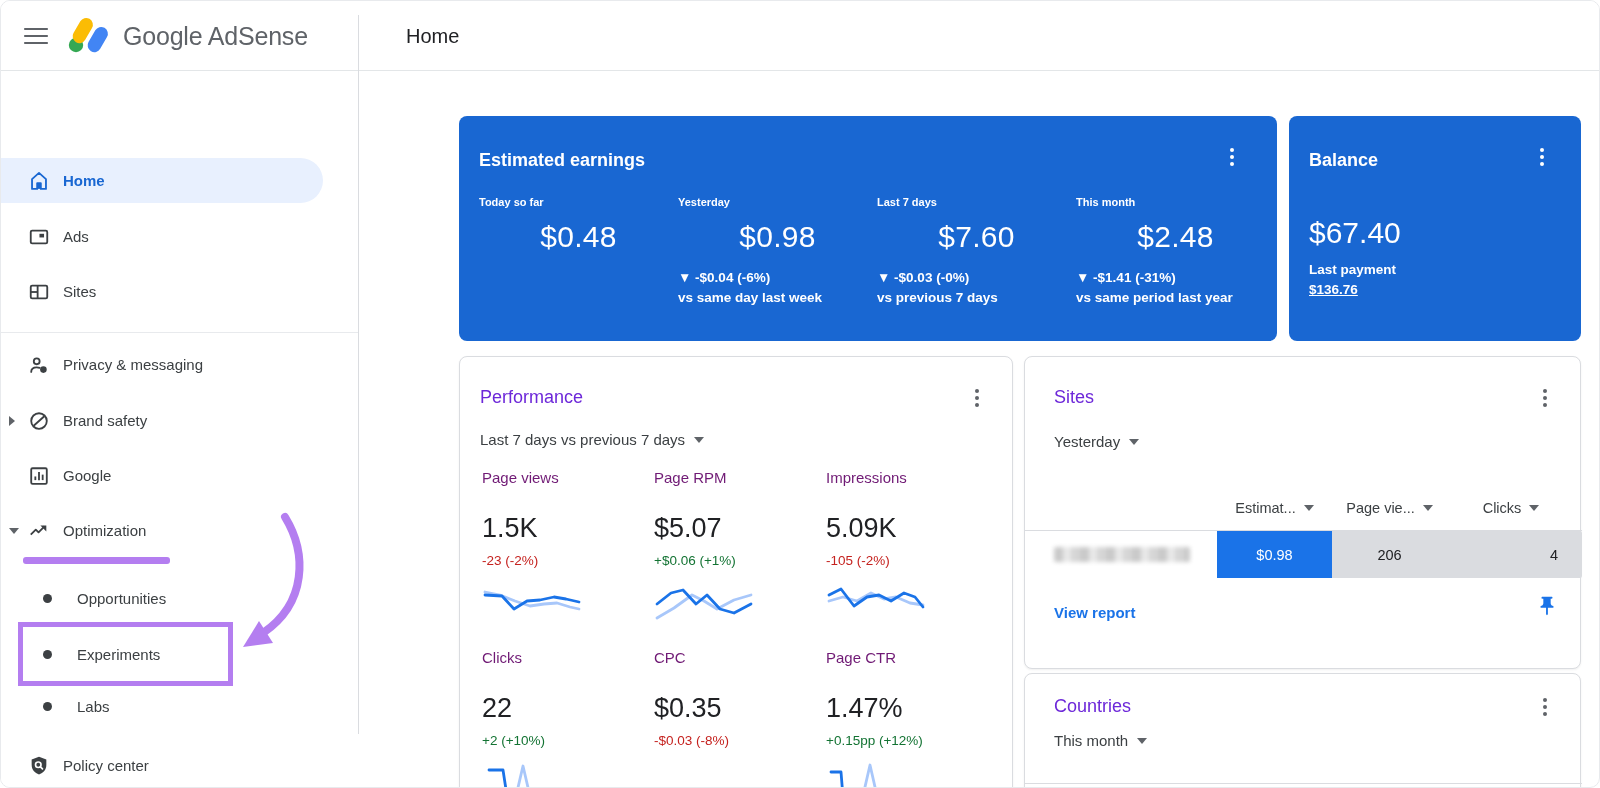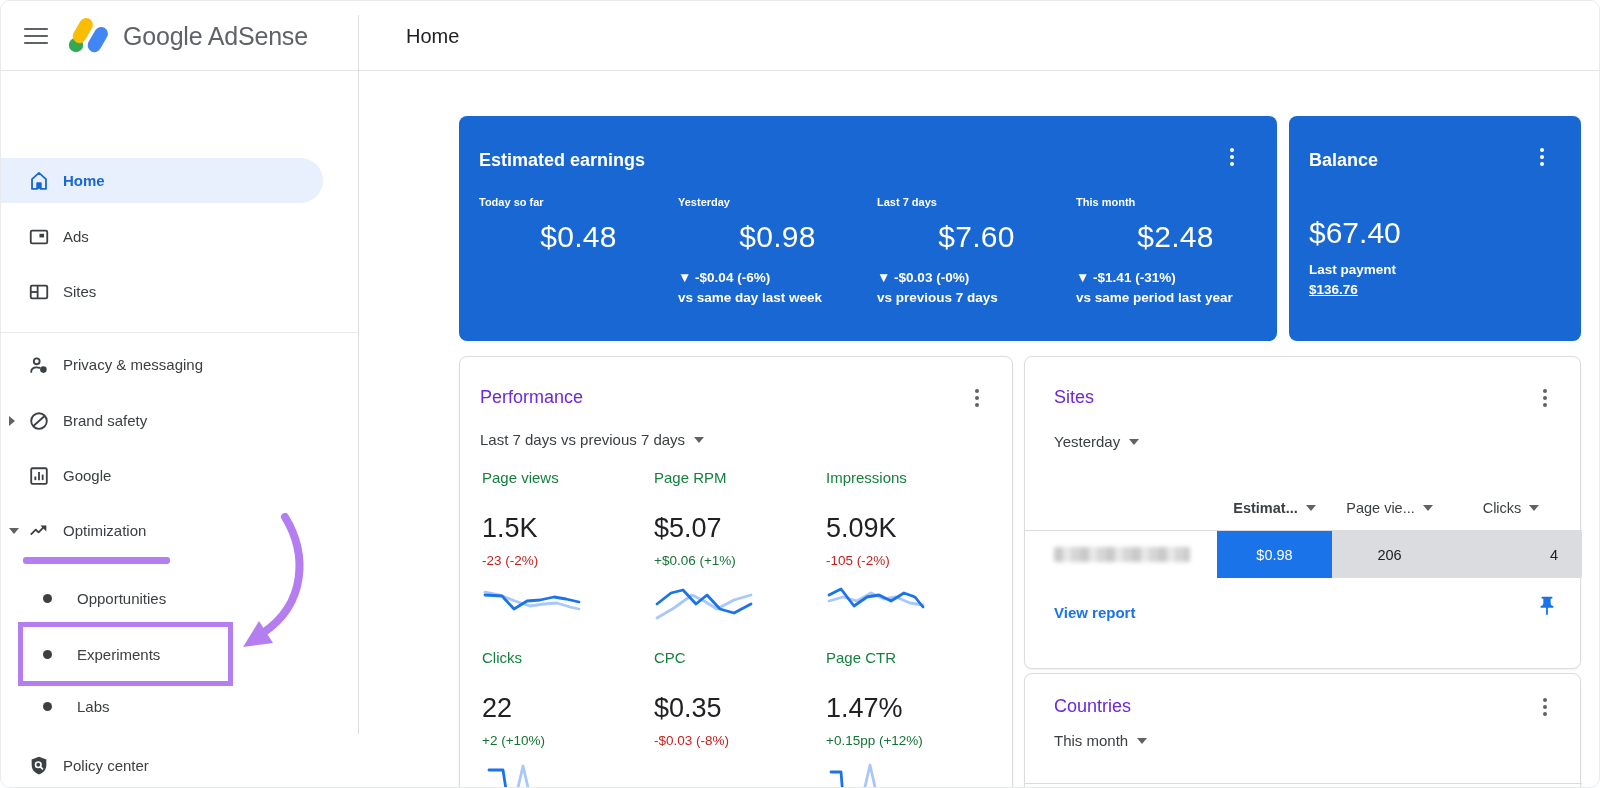--- a/index.html
+++ b/index.html
@@ -68,21 +68,21 @@
   .performance-card { left:458px; top:355px; width:554px; height:620px; }
   .white-title { position:absolute; left:20px; top:30px; font-size:18px; color:#6d28d9; }
   .range-row { position:absolute; left:20px; top:74px; display:flex; align-items:center; gap:9px;
     font-size:15px; color:#3c4043; cursor:pointer; }
   .caret-down { width:0; height:0; border-left:5px solid transparent; border-right:5px solid transparent;
     border-top:6px solid #5f6368; }
   .metric-row { position:absolute; left:22px; display:flex; }
   .metric-row.r1 { top:112px; }
   .metric-row.r2 { top:292px; }
   .metric { width:172px; }
-  .metric .lab { font-size:15px; color:#15803d; }
+  .metric .lab { font-size:15px; color:#701a75; }
   .metric .val { font-size:27px; color:#202124; margin-top:27px; }
   .metric .delta { font-size:13.5px; margin-top:9px; }
   .delta.neg { color:#c5221f; }
   .delta.pos { color:#137333; }
   .spark { margin-top:14px; display:block; }
 
   .sites-card { left:1023px; top:355px; width:557px; height:313px; }
   .range-row.sites-range { top:76px; left:29px; }
   .sites-thead { position:absolute; left:0; top:128px; width:557px; height:45px; }
   .sites-th { position:absolute; top:0; height:45px; display:flex; align-items:center; justify-content:center;
@@ -371,21 +371,21 @@
           <circle cx="2" cy="9" r="2" fill="#5f6368"></circle>
           <circle cx="2" cy="16" r="2" fill="#5f6368"></circle>
         </svg>
     </div>
     <div class="range-row sites-range">
       <span>Yesterday</span>
       <span class="caret-down"></span>
     </div>
 
     <div class="sites-thead">
-      <div class="sites-th" style="left:192px; width:115px;font-weight:bold;">
+      <div class="sites-th" style="left:192px; width:115px;">
         <span>Estimat...</span>
         <span class="caret-down"></span>
       </div>
       <div class="sites-th" style="left:307px; width:115px;">
         <span>Page vie...</span>
         <span class="caret-down"></span>
       </div>
       <div class="sites-th" style="left:422px; width:128px;">
         <span>Clicks</span>
         <span class="caret-down"></span>

